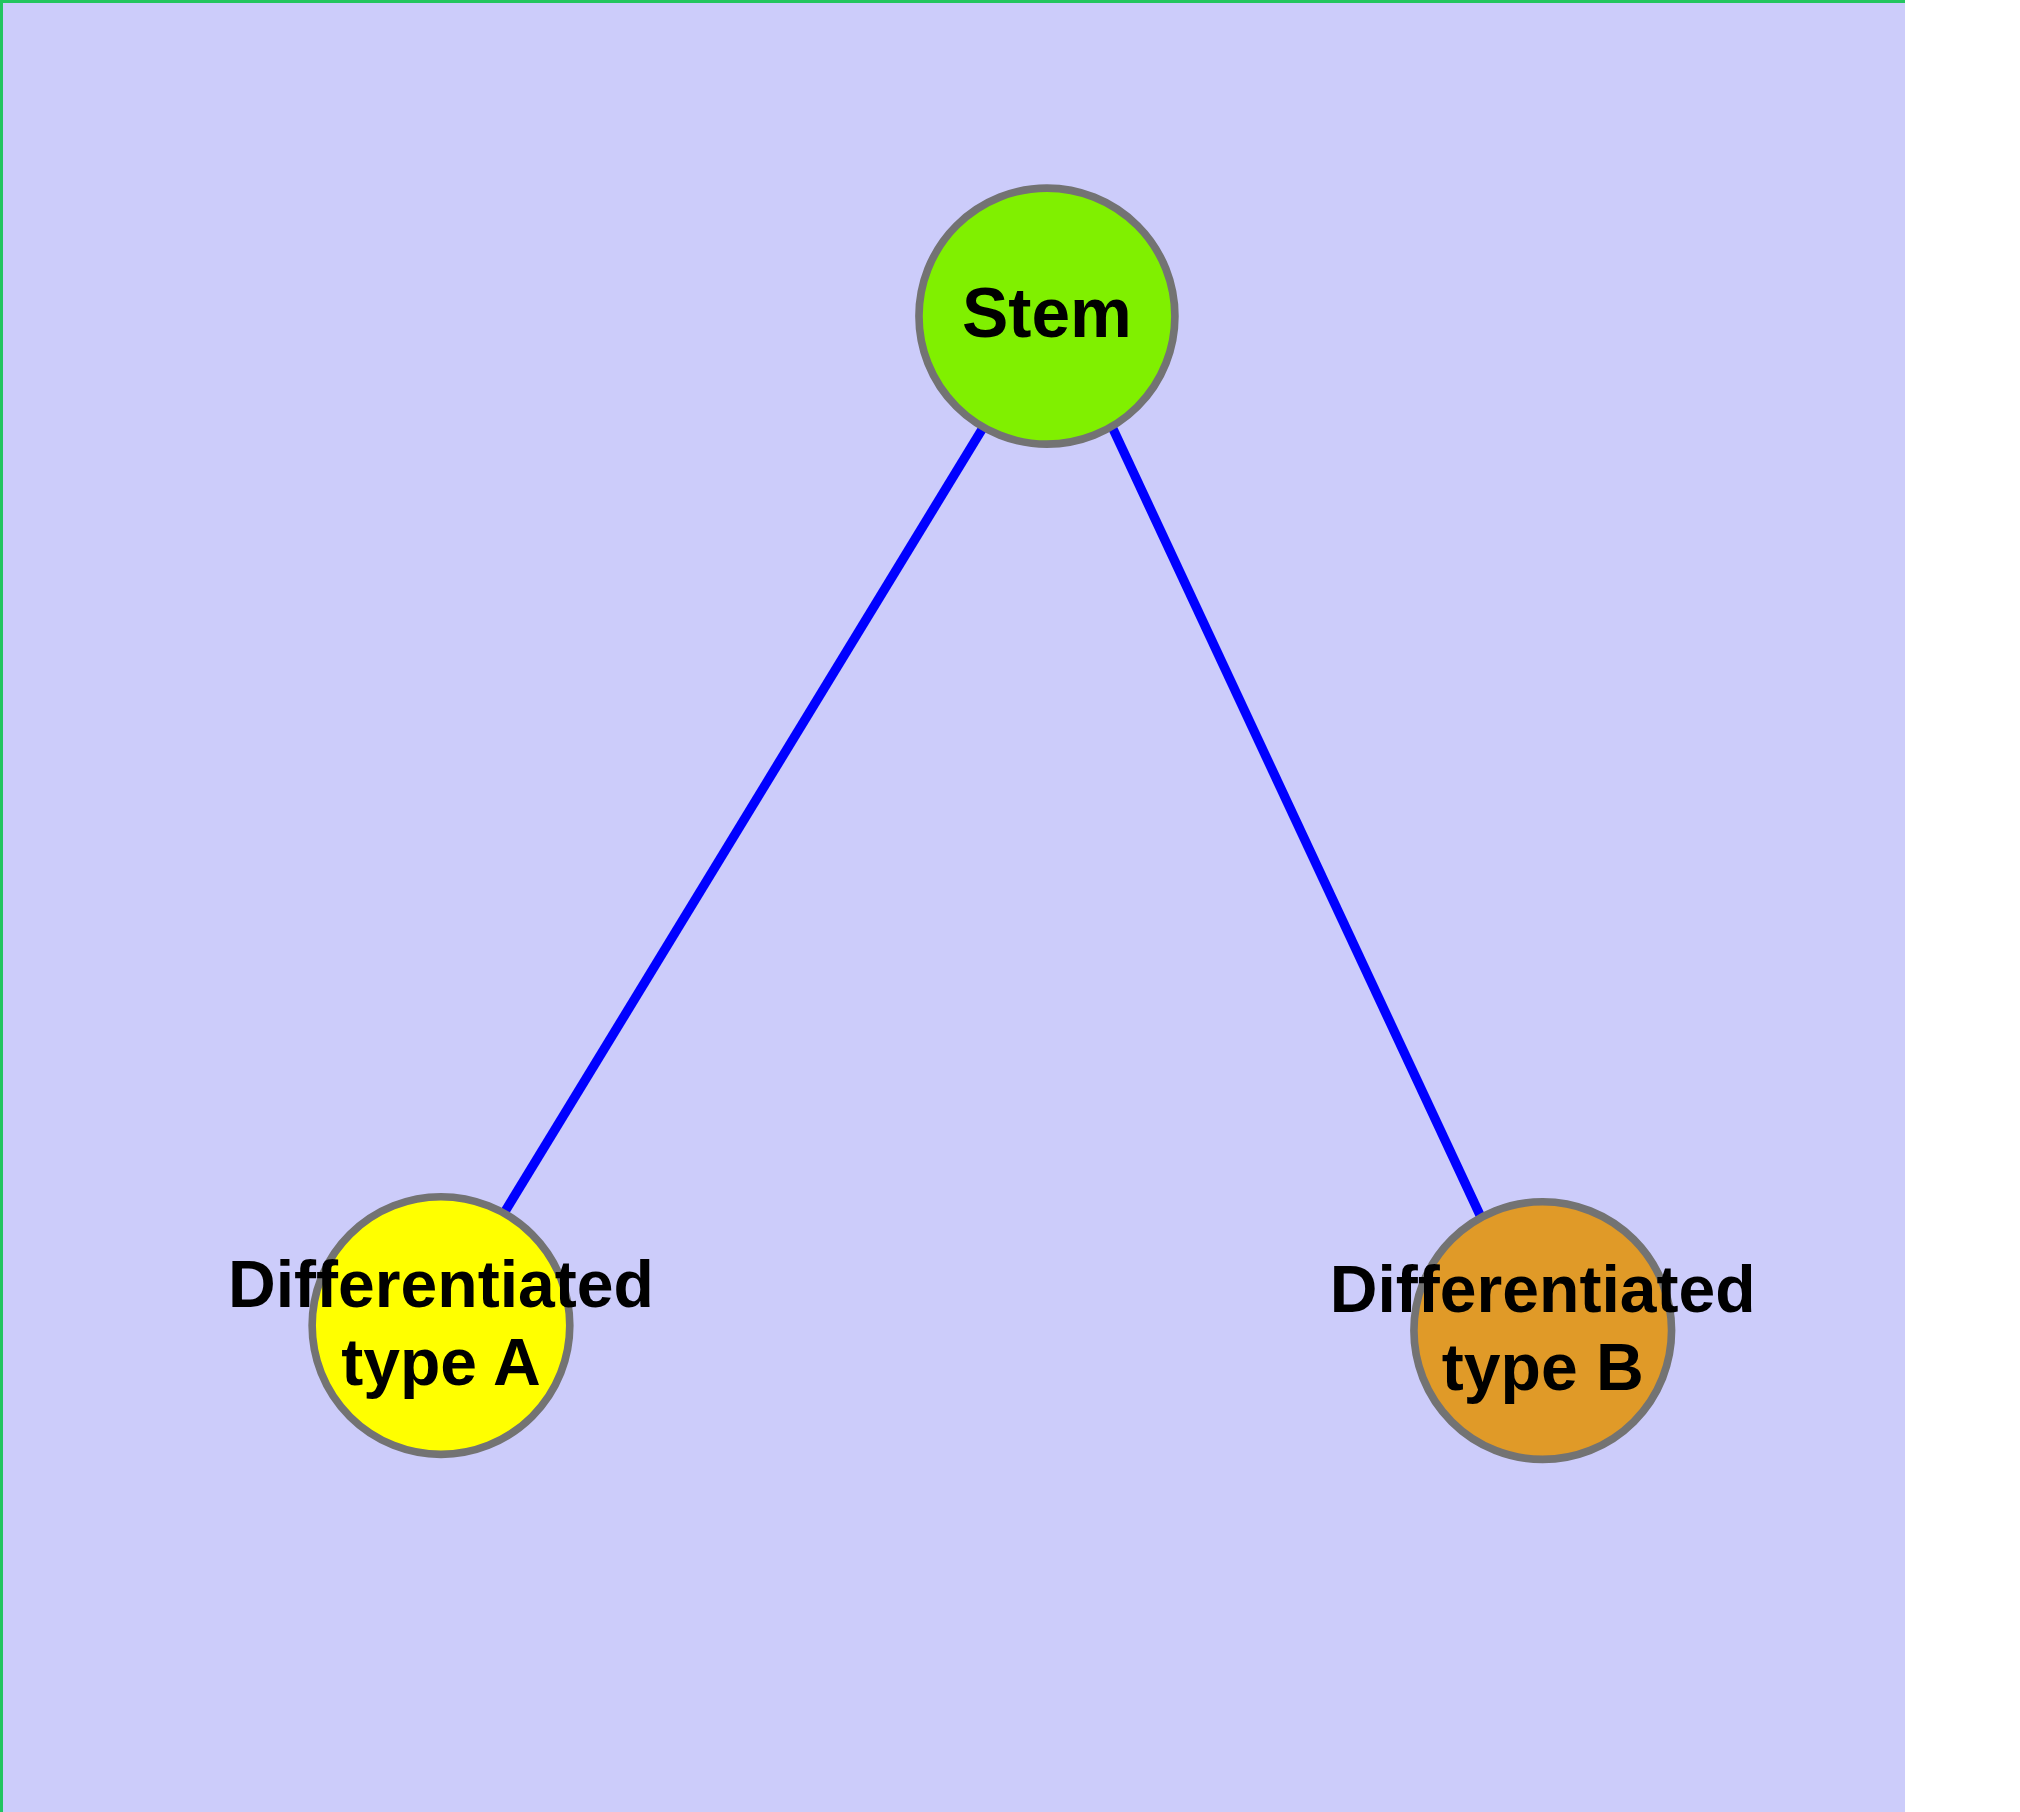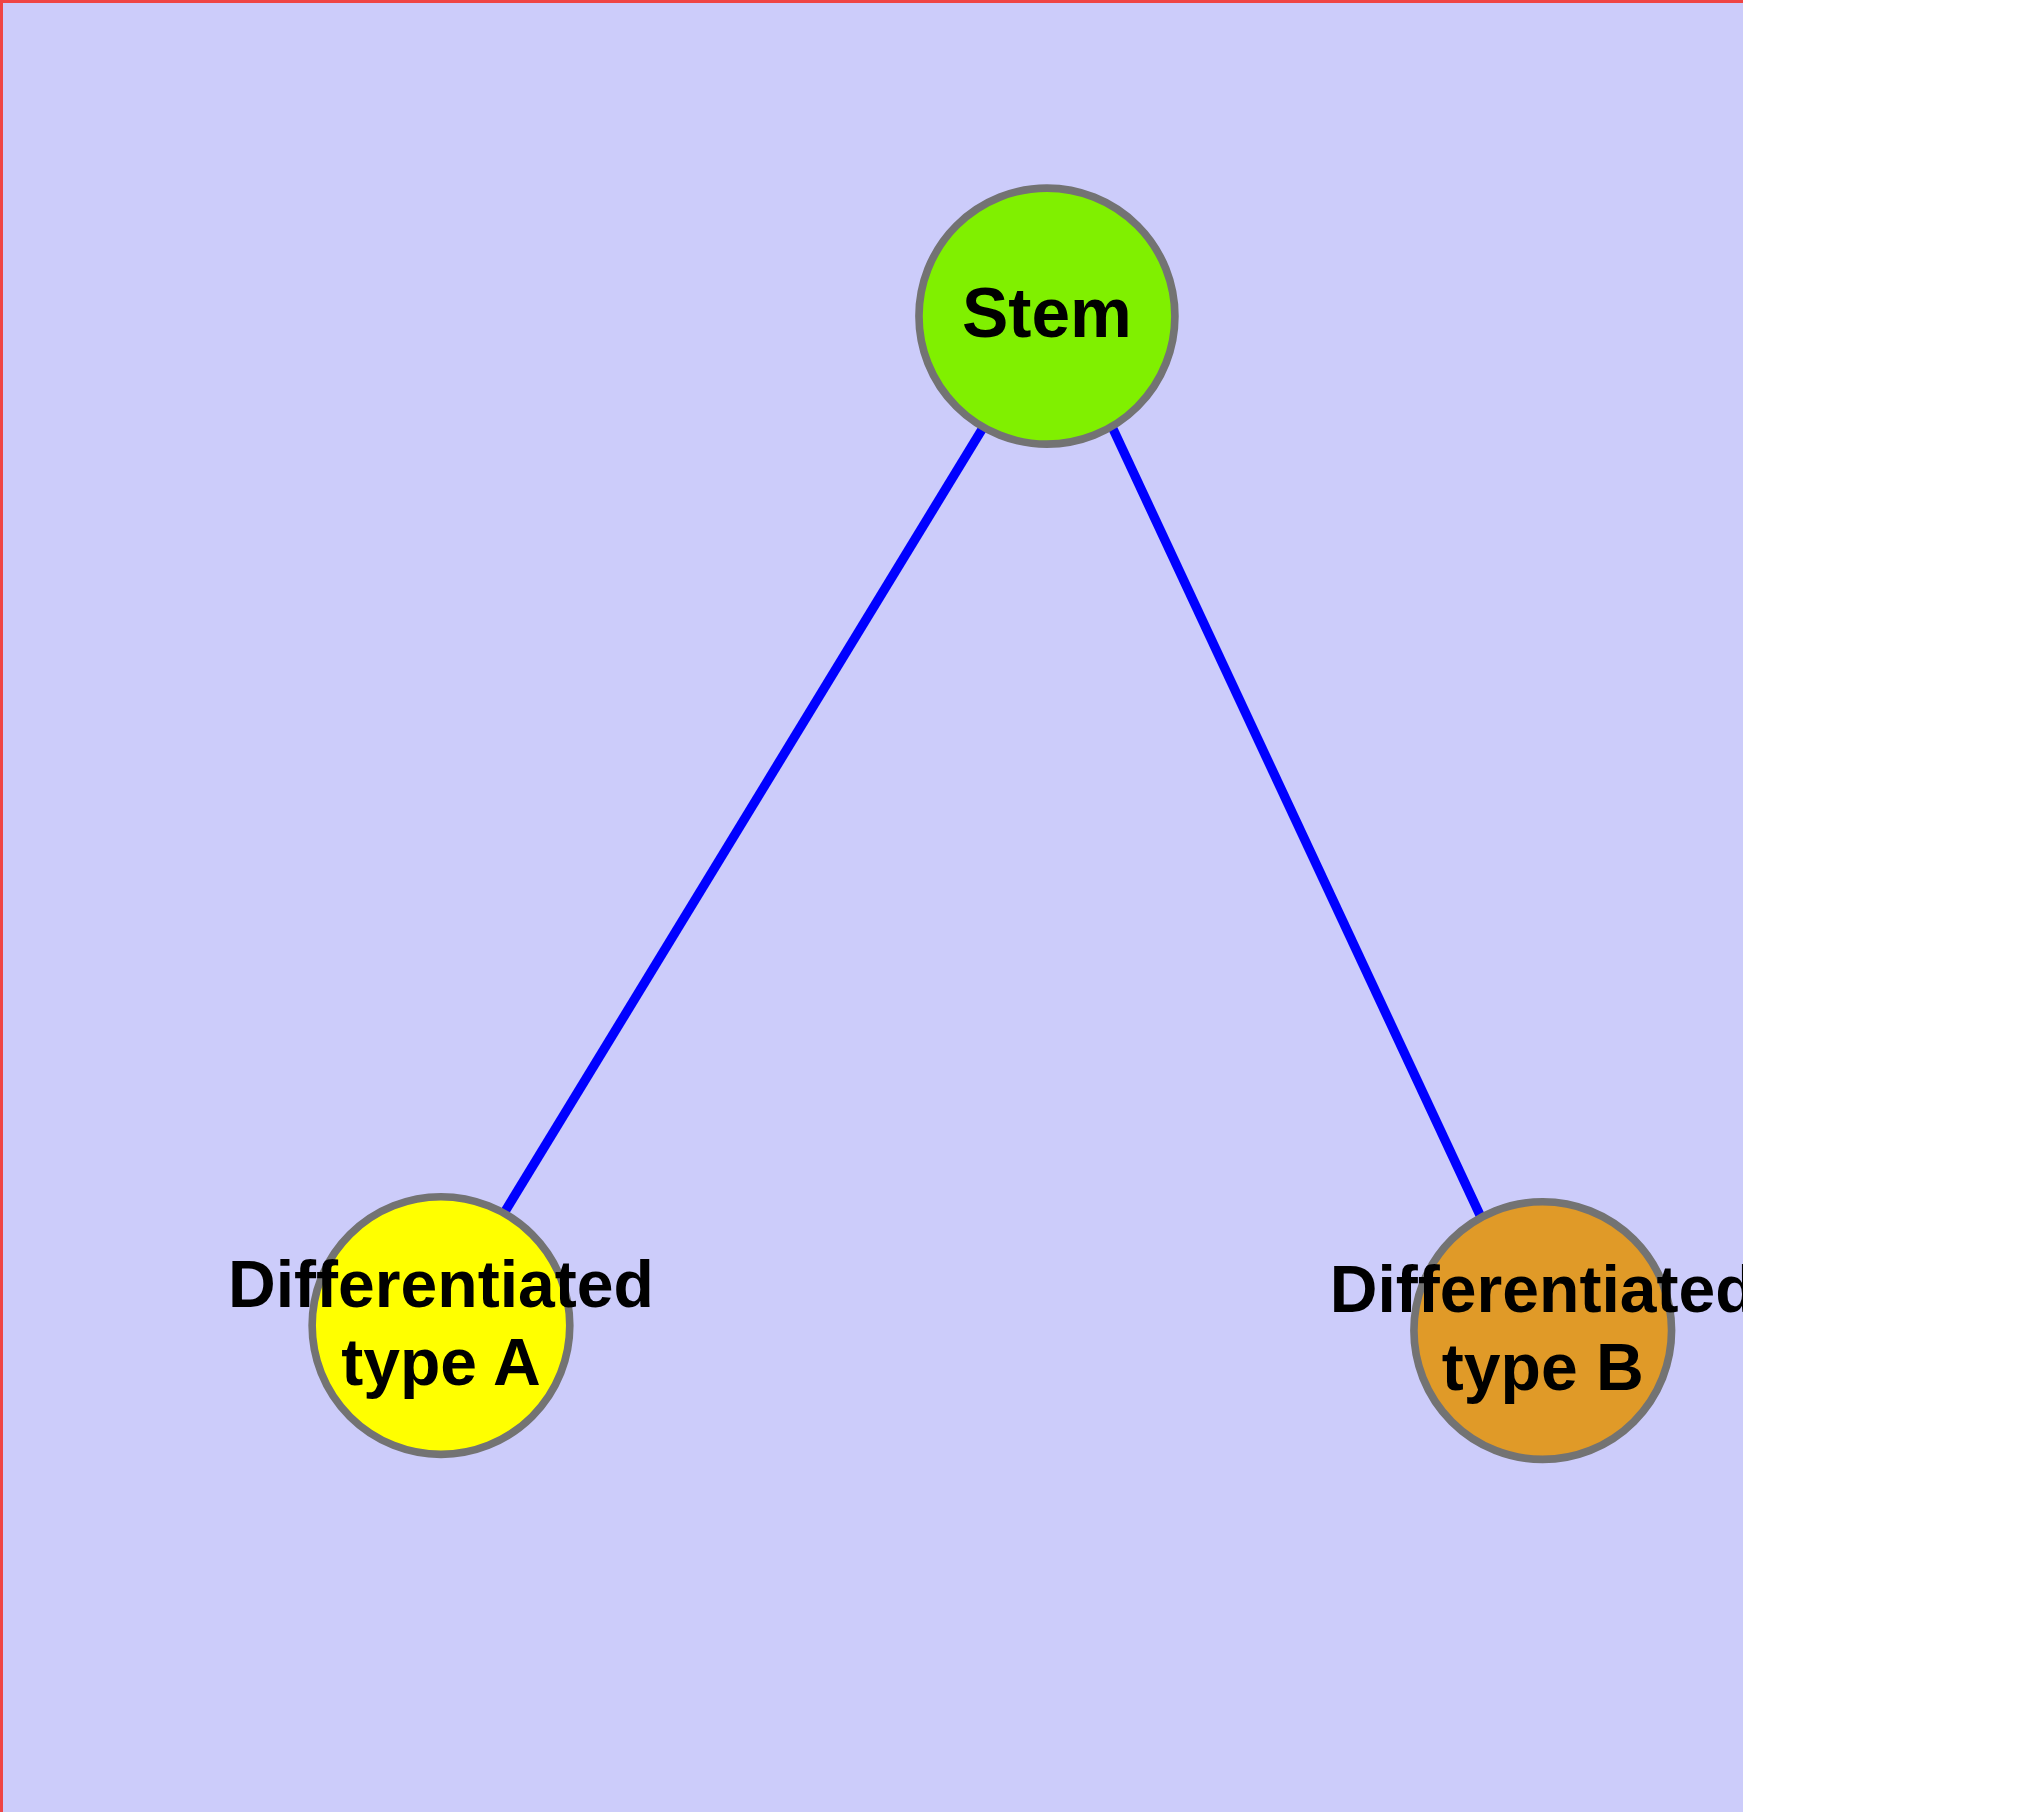--- a/index.html
+++ b/index.html
@@ -2,26 +2,25 @@
 <html style="font-size:13.6px"><head>
 <meta charset="utf-8">
 <style>
   html, body {
     margin: 0;
     padding: 0;
     background: #ffffff;
   }
   #stage {
     position: relative;
-    width: 1719px;
+    width: 1905px;
     height: 1812px;
     overflow: hidden;
-    background: #ef4444;
+    background: #22c55e;
     font-family: "Liberation Sans", sans-serif;
-    padding-left: 24px;
   }
   #canvas-bg {
     position: absolute;
     left: 3.4px;
     top: 3.4px;
     width: 2017px;
     height: 1809px;
     background: #ccccfa;
   }
   #graph-svg {

